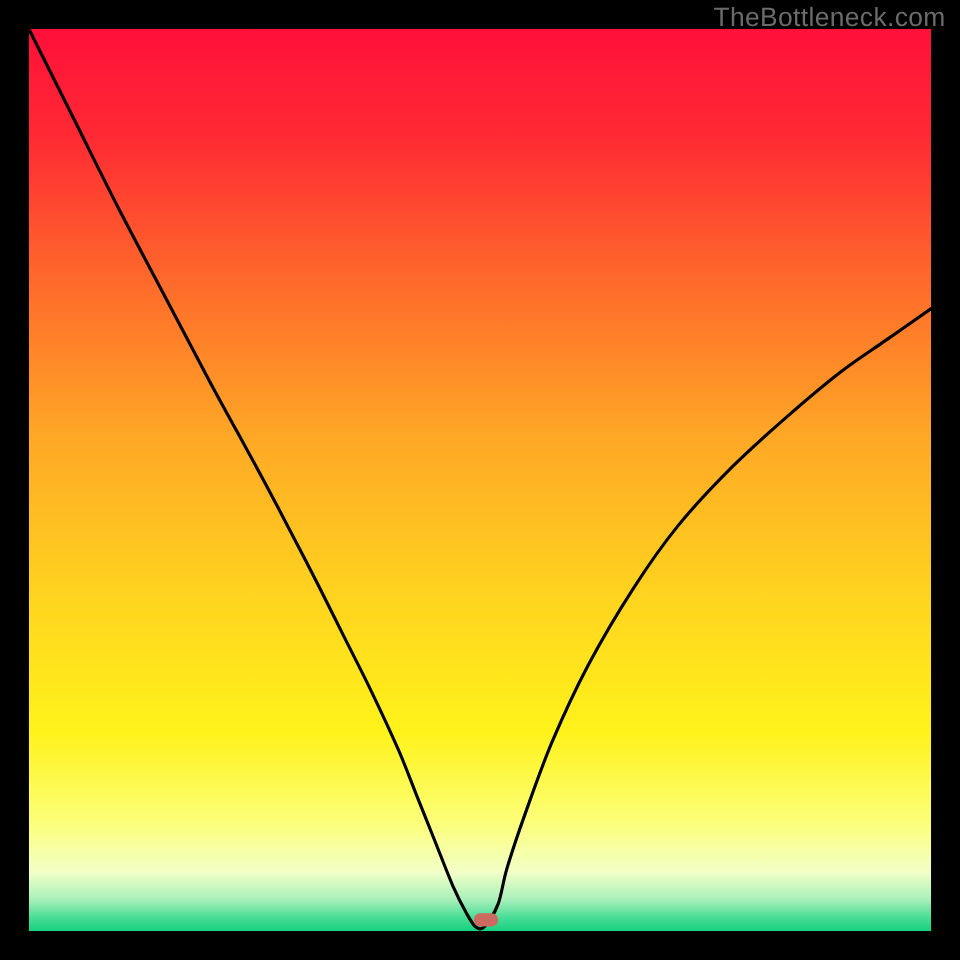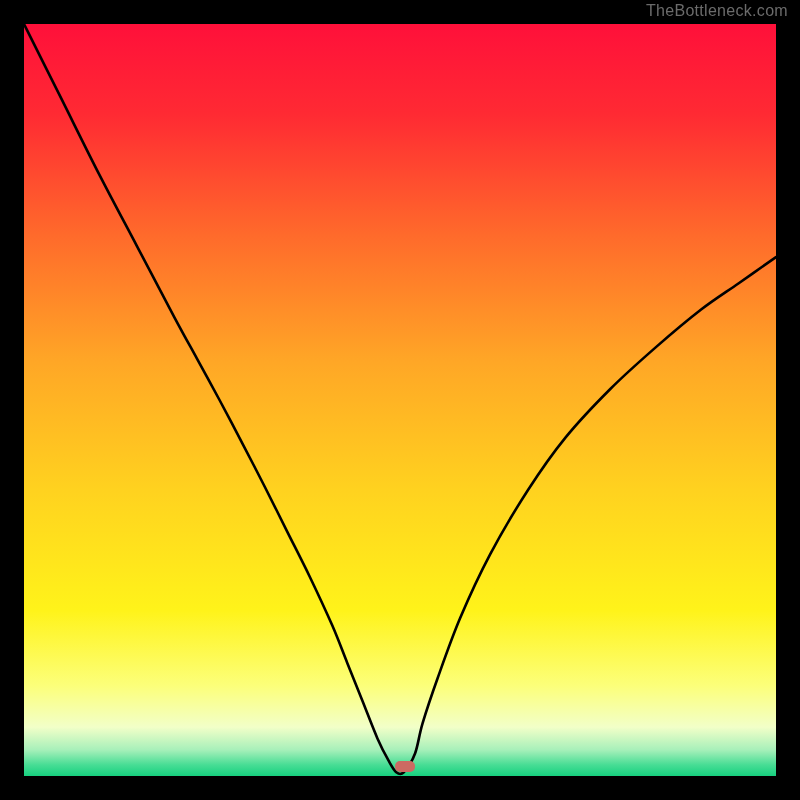--- a/index.html
+++ b/index.html
@@ -15,21 +15,21 @@
     position: relative;
     width: 800px;
     height: 800px;
     background: #000;
   }
   .watermark {
     position: absolute;
     top: 2px;
     right: 12px;
     color: #6b6b6b;
-    font-size: 16px;
+    font-size: 22px;
     font-weight: 400;
     letter-spacing: 0.3px;
     z-index: 30;
   }
   .plot-outer {
     position: absolute;
     left: 24px;
     top: 24px;
     width: 752px;
     height: 752px;

